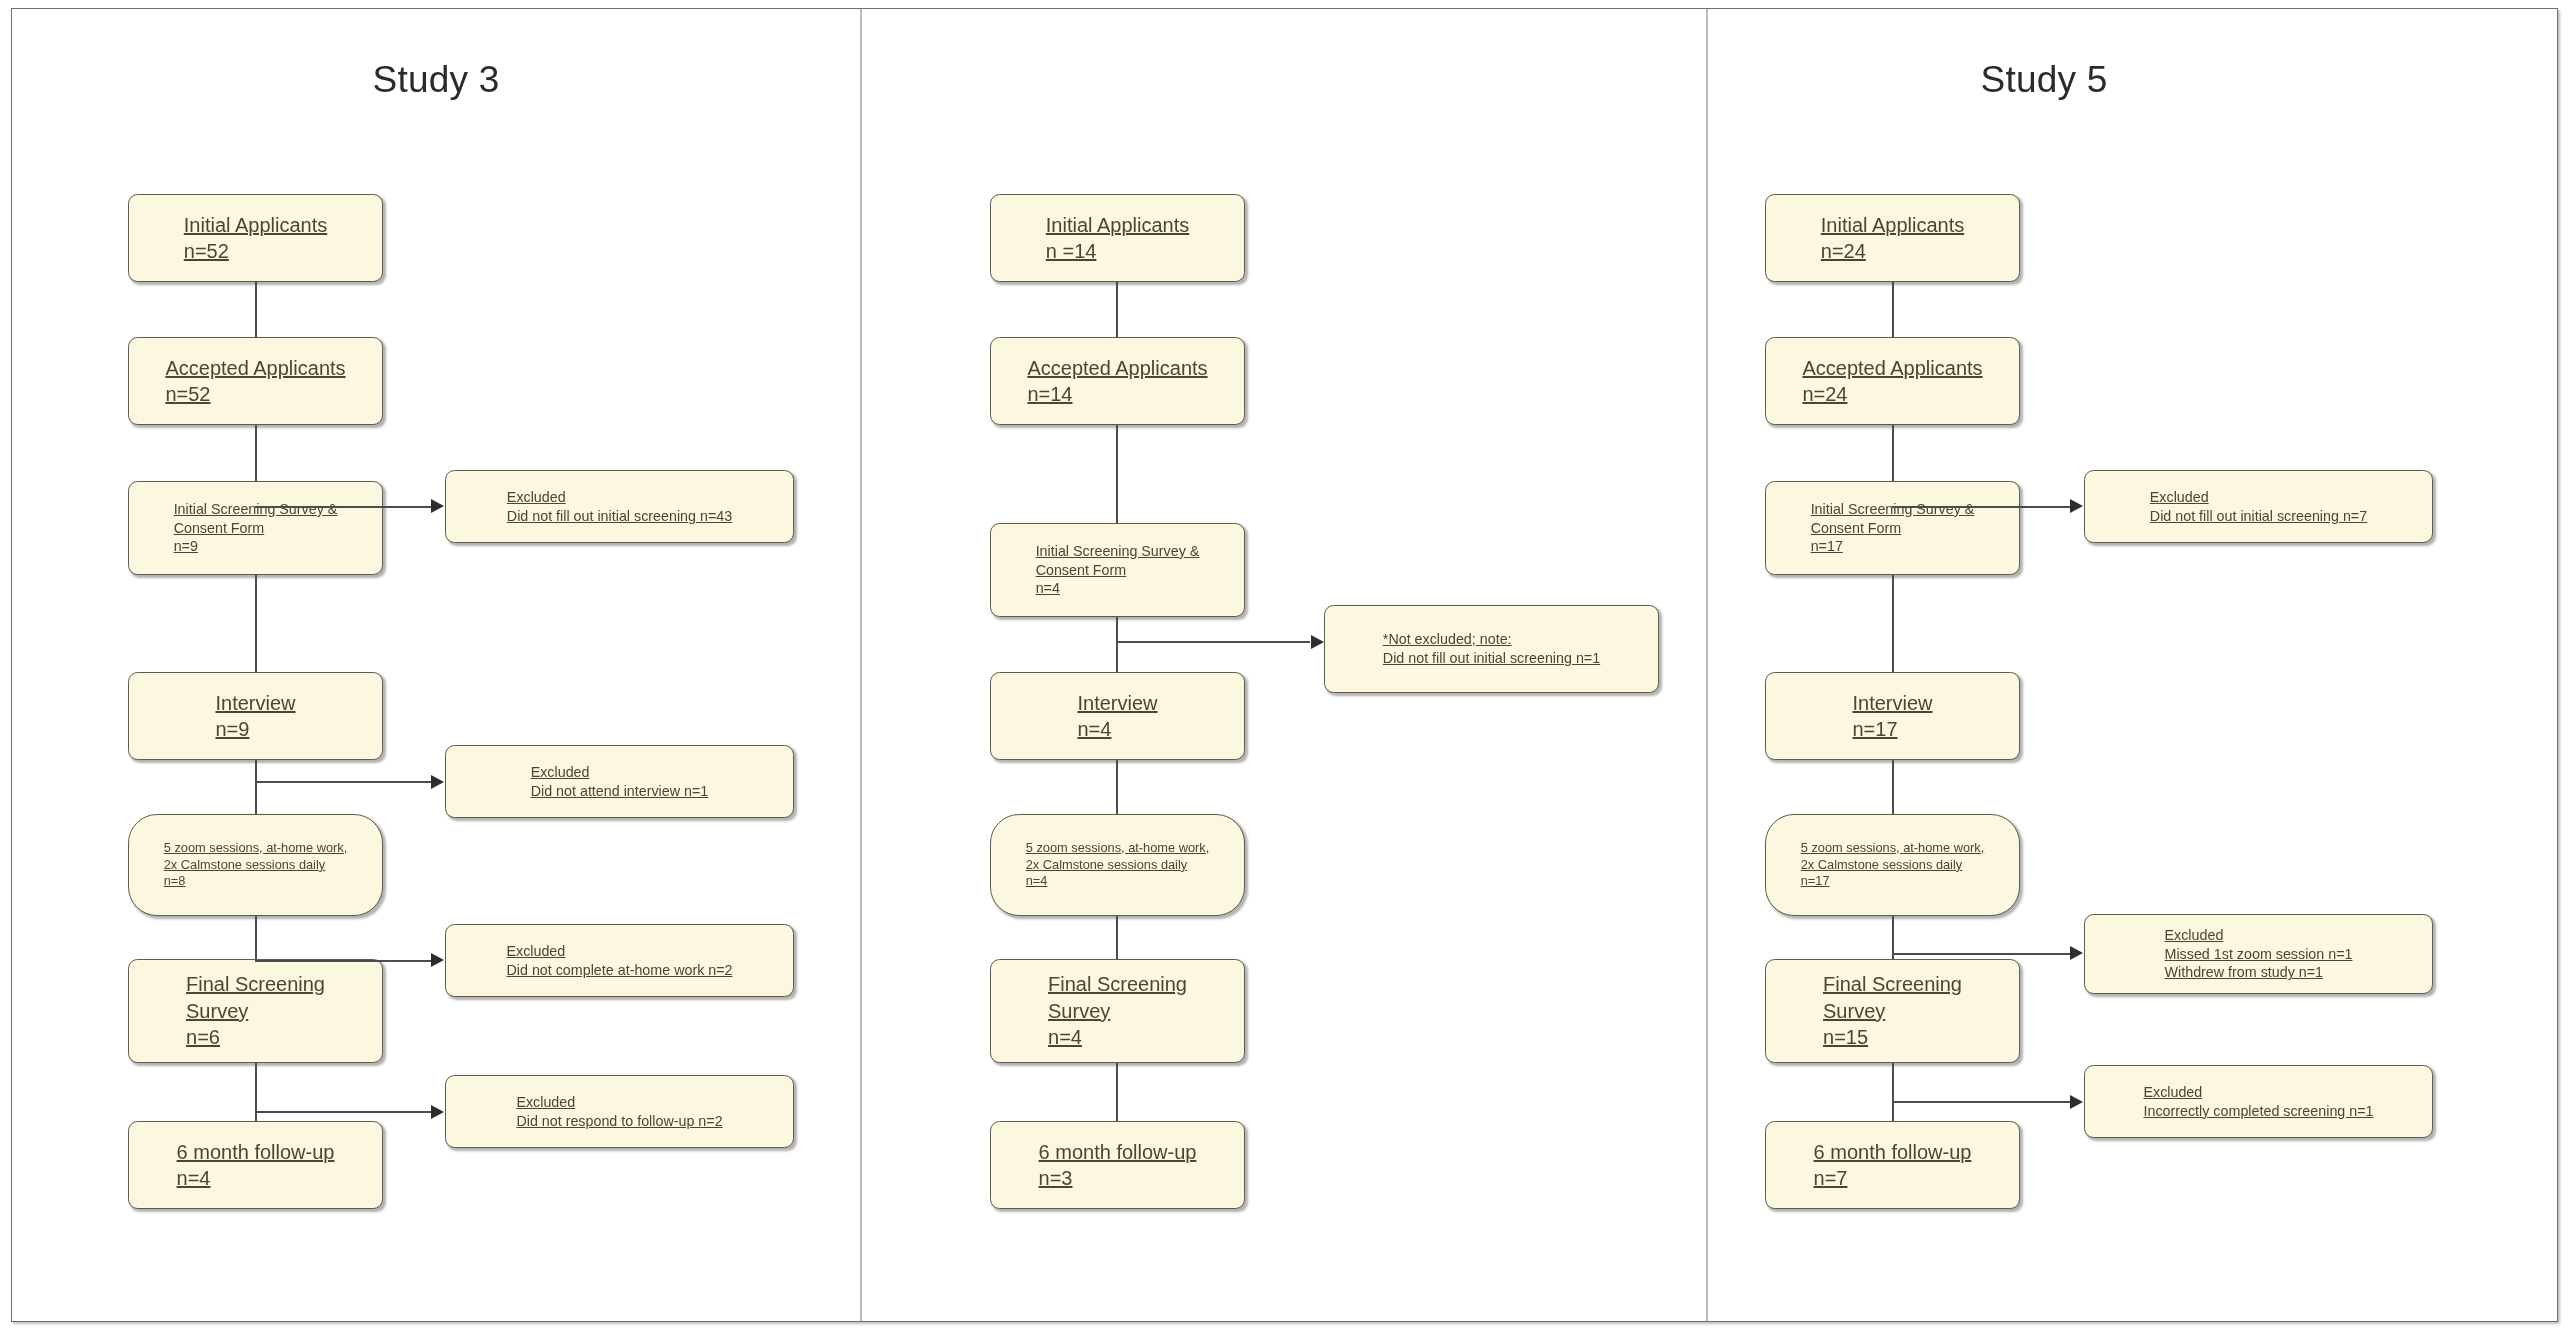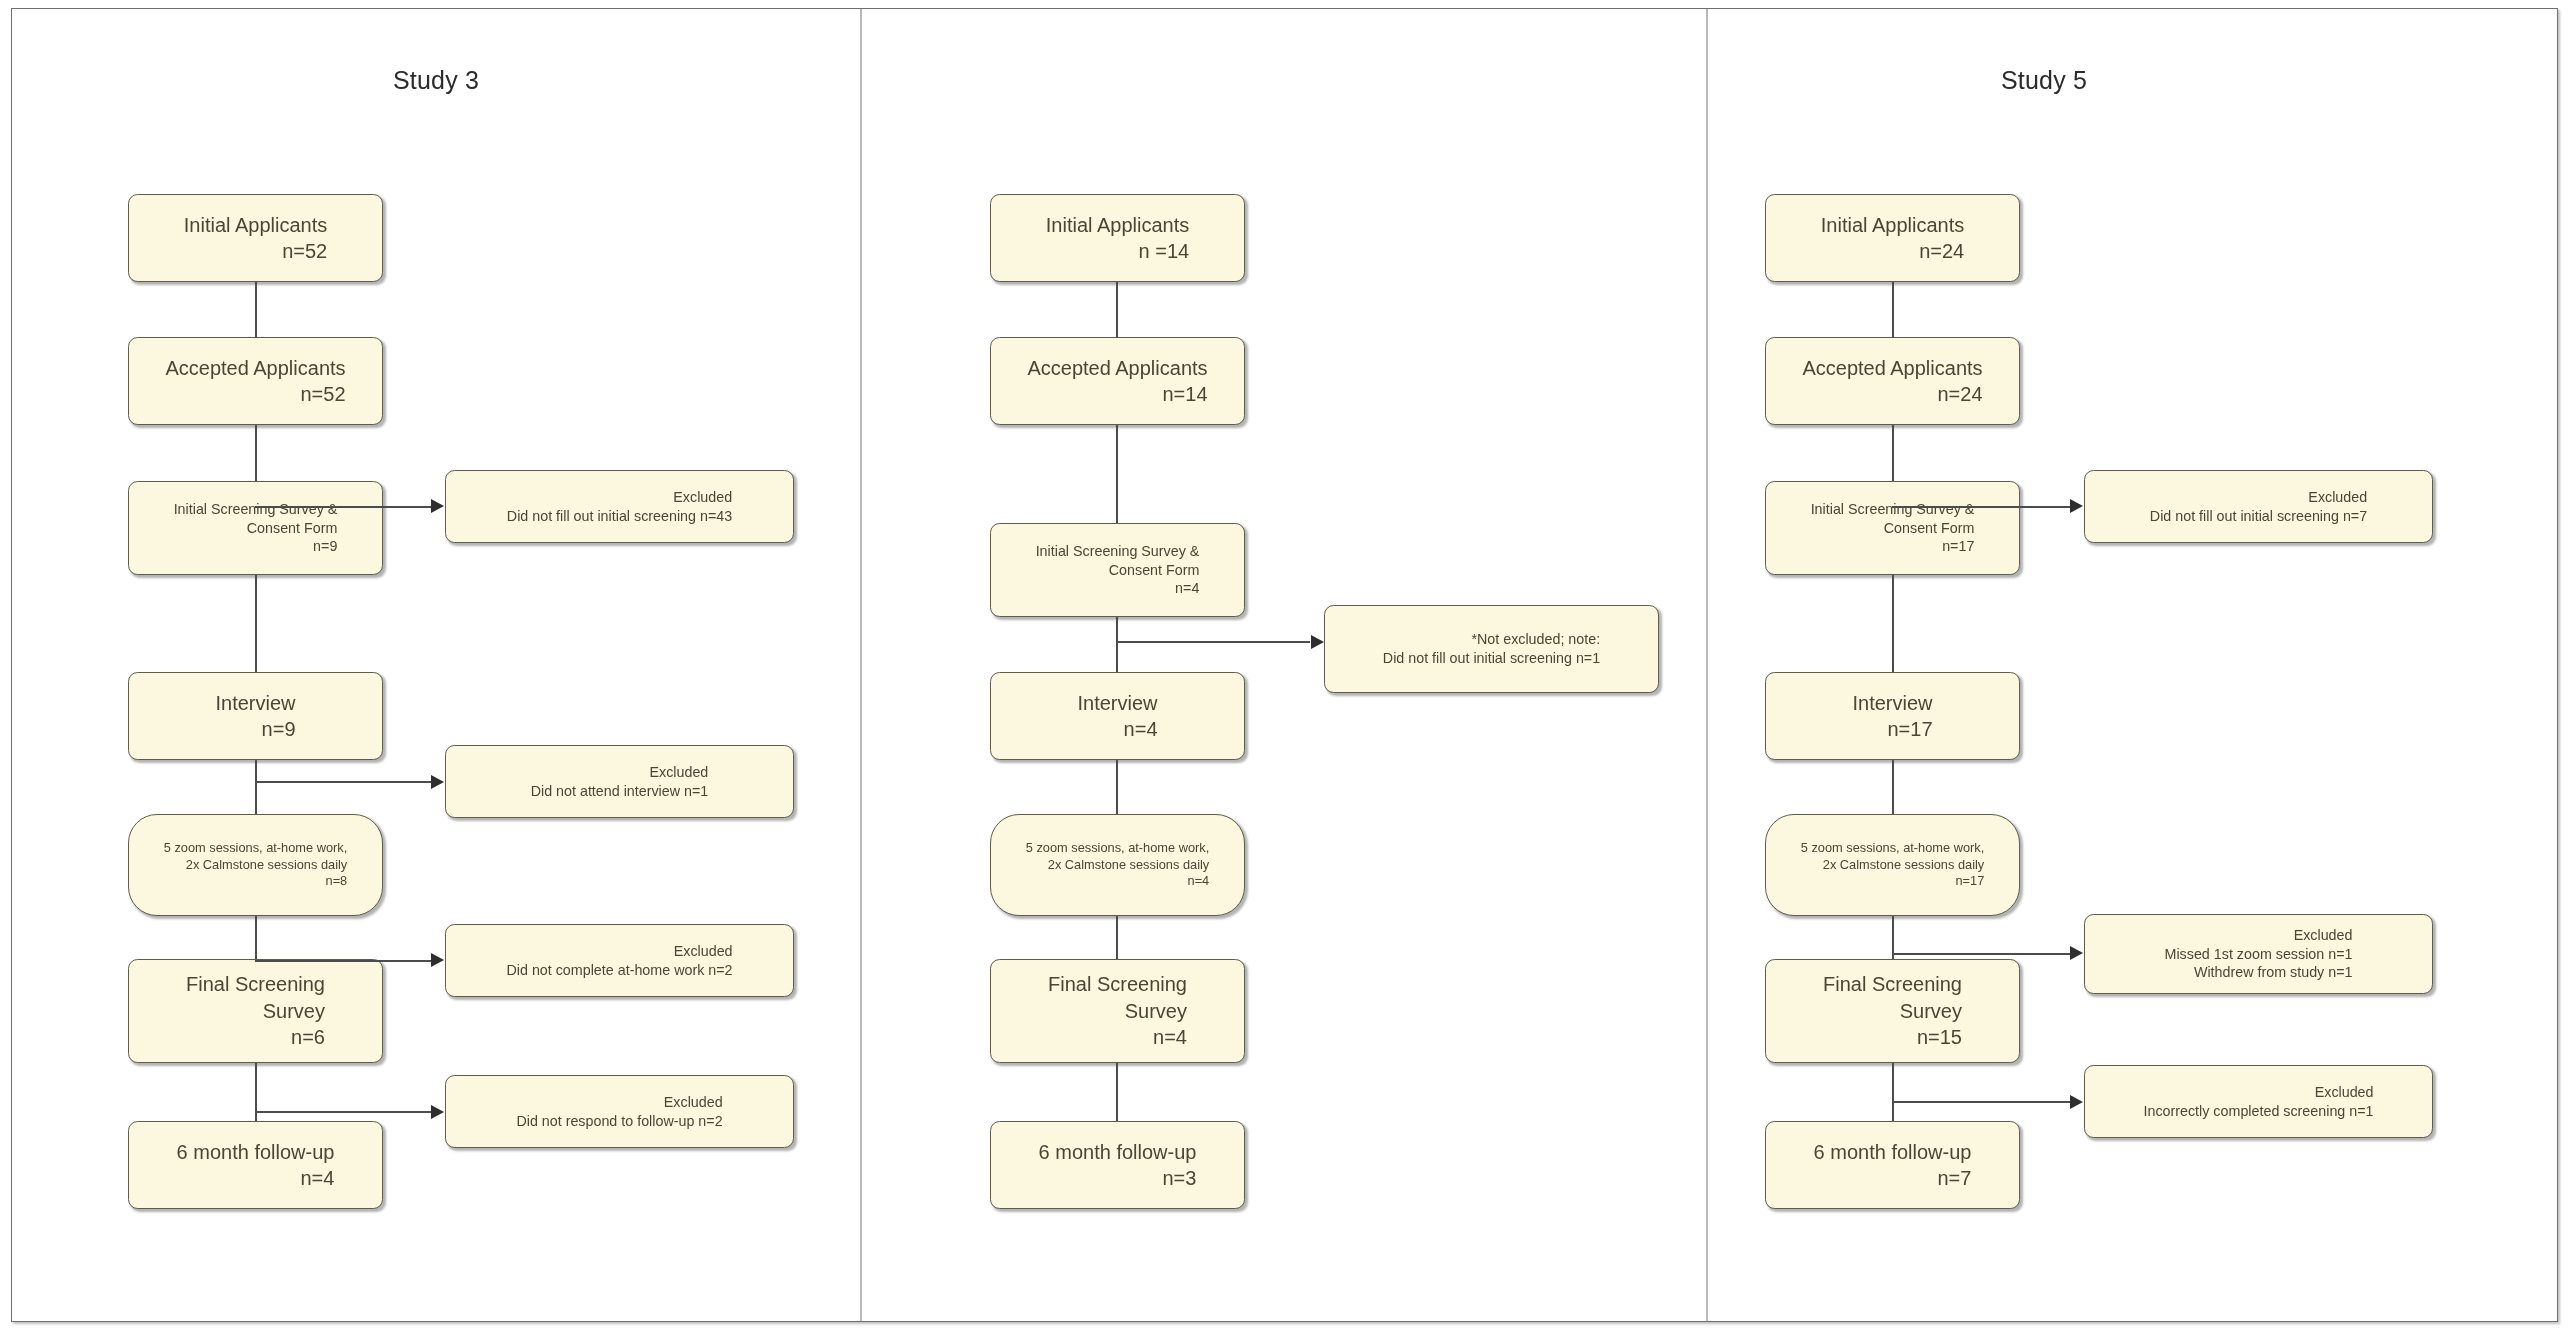--- a/index.html
+++ b/index.html
@@ -29,45 +29,46 @@
   }
 
   
   .column{
     position:absolute;
     top:0;
     height:100%;
   }
   .col-title{
     position:absolute;
-    top:57px;
+    top:50px;
     width:100%;
     text-align:center;
-    font-size:25px;
+    font-size:37px;
     font-weight:400;
     color:#2b2b2b;
     letter-spacing:0.2px;
   }
 
   
   .node{
     position:absolute;
     box-sizing:border-box;
     background:#fbf8df;
     border:1.6px solid #5f5c4e;
     border-radius:9.6px;
     display:flex;
     align-items:center;
     justify-content:center;
-    text-align:right;
+    text-align:left;
     color:#4a4636;
     line-height:1.32;
     box-shadow:2.4px 2.4px 2.4px rgba(0,0,0,.30);
     padding:1.6px 6.4px;
     white-space:pre-line;
+    text-decoration:underline;
   }
   .node.big   { font-size:20px; }
   .node.small { font-size:14.3px; }
   .node.tiny  { font-size:12.8px;border-radius:29px; }
 
   
   .vline{
     position:absolute;
     width:2.4px;
     background:#4c4c4c;

